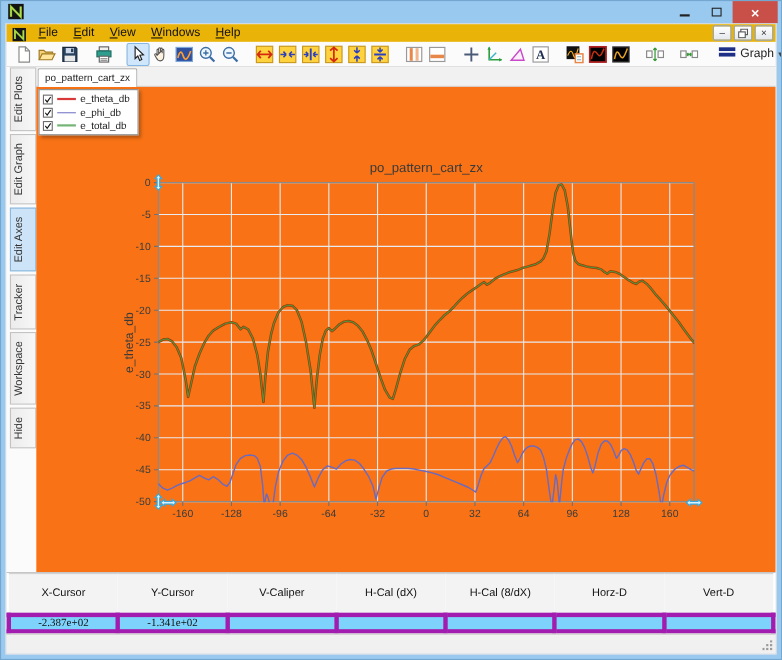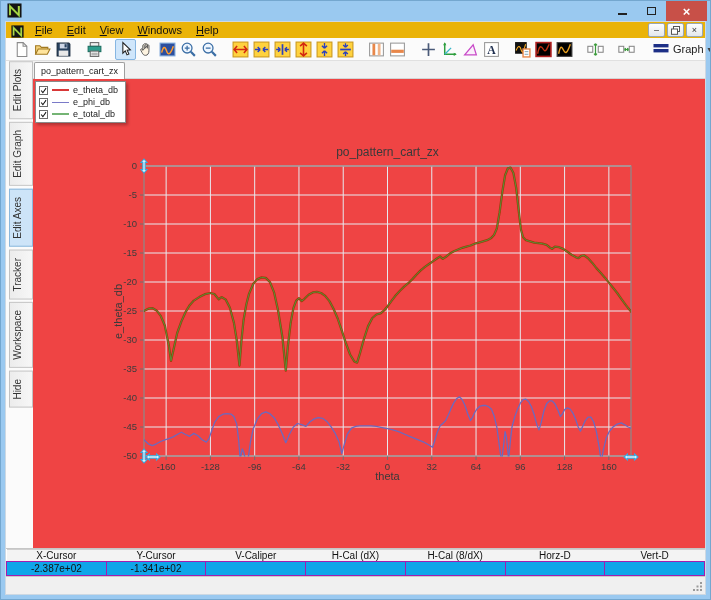--- a/index.html
+++ b/index.html
@@ -31,36 +31,36 @@
   .layoutbtn{display:flex;align-items:center;gap:4px;padding:1px 5px;border:1px solid transparent;font-size:11px;color:#222;}
   .layoutbtn .caret{font-size:8px;color:#444;}
   
   .client{flex:1;display:flex;min-height:0;background:#fff;border-bottom:1px solid #c6c6c6;}
   .sidebar{width:27px;flex:0 0 auto;background:#fbfbfb;display:flex;flex-direction:column;gap:3px;padding-top:0;}
   .vtab{writing-mode:vertical-rl;transform:rotate(180deg);font-size:10px;color:#333;background:linear-gradient(90deg,#f7f7f7,#ececec);border:1px solid #c2c2c2;padding:7px 2px;margin-left:3px;width:24px;text-align:center;flex:0 0 auto;}
   .vtab.sel{background:#cde4f8;border-color:#8cb8dc;}
   .doc{flex:1;display:flex;flex-direction:column;min-width:0;}
   .tabstrip{height:18px;flex:0 0 auto;background:#f1f1f1;border-bottom:1px solid #d4d4d4;display:flex;align-items:flex-end;padding-left:1px;}
   .doctab{height:17px;background:#fff;border:1px solid #9f9f9f;border-bottom:none;font-size:9px;color:#222;padding:0 6px;display:flex;align-items:center;border-radius:2px 2px 0 0;margin-bottom:-1px;z-index:2;}
-  .canvas{flex:1;position:relative;background:#ef4444;min-height:0;}
+  .canvas{flex:1;position:relative;background:#f97316;min-height:0;}
   
   .legend{position:absolute;left:2px;top:2px;background:#fff;border:1px solid #8a8a8a;box-shadow:2px 2px 3px rgba(0,0,0,.28);padding:2px 7px 2px 3px;z-index:6;}
   .lrow{display:flex;align-items:center;gap:4px;height:12px;}
   .lcheck{width:9px;height:9px;border:1px solid #6c6c6c;background:#fff;display:flex;align-items:center;justify-content:center;flex:0 0 auto;}
   .lline{width:17px;border-top-style:solid;flex:0 0 auto;}
   .llabel{font-size:9px;color:#222;white-space:nowrap;}
   
   .plot-title{position:absolute;left:111px;top:66px;width:487px;text-align:center;font-size:12px;color:#3a3a3a;}
   .xaxis-label{position:absolute;left:111px;top:391px;width:487px;text-align:center;font-size:11px;color:#3a3a3a;}
   .yaxis-label{position:absolute;left:77px;top:157px;width:16px;height:150px;display:flex;align-items:center;justify-content:center;writing-mode:vertical-rl;transform:rotate(180deg);font-size:11px;color:#3a3a3a;}
   #plot-svg{position:absolute;left:73px;top:60px;}
   
   .status-table{flex:0 0 auto;width:100%;border-collapse:collapse;table-layout:fixed;background:#fff;}
-  .status-table th{font-size:10px;font-weight:normal;color:#111;background:#f3f3f3;height:12px;border-top:1px solid #cfcfcf;padding:0;}
-  .status-table td{font-size:10px;color:#111;text-align:center;height:14px;border:1px solid #a21caf;background:#0ea5e9;padding:0;}
+  .status-table th{font-size:10px;font-weight:normal;color:#111;background:#f3f3f3;height:12px;border-top:1px solid #cfcfcf;padding:12px;}
+  .status-table td{font-size:10px;color:#111;text-align:center;height:14px;border:4px solid #a21caf;background:#7dd3fc;padding:0;font-family:Liberation Serif, serif;}
   .statusbar{height:18px;flex:0 0 auto;background:#f0f0f0;border-top:1px solid #c9c9c9;position:relative;}
   .grip{position:absolute;right:2px;bottom:2px;width:10px;height:10px;}
 </style>
 </head>
 <body>
 
 <div id="window">
   <div class="titlebar">
     <span class="appicon"><svg viewBox="0 0 16 16" width="15" height="15">
           <rect x="0.5" y="0.5" width="15" height="15" fill="#141414"></rect>
@@ -478,21 +478,20 @@
               <g clip-path="url(#pc)" fill="none" stroke-linejoin="round" stroke-linecap="round">
                 <polyline points="38.0,172.0 42.2,169.7 46.3,169.1 50.5,171.4 54.6,176.6 58.8,186.5 62.9,206.8 65.0,221.9 67.1,212.6 71.2,194.0 75.4,182.4 79.5,173.2 83.7,166.2 87.8,161.6 93.3,158.1 98.9,155.2 104.4,154.0 108.6,155.2 112.7,160.4 115.5,158.1 119.6,160.4 123.8,168.5 127.9,183.6 130.7,201.0 133.5,226.5 135.5,201.0 137.6,180.7 140.4,165.0 143.1,154.6 147.3,144.7 151.4,140.1 155.6,138.4 159.8,138.9 163.9,143.0 168.1,153.4 172.2,172.0 176.4,198.1 179.8,231.7 181.9,206.8 184.7,183.6 187.4,169.1 190.2,161.6 193.0,159.2 195.7,162.1 198.5,159.8 202.6,155.8 206.8,153.4 210.9,152.9 215.1,154.0 219.2,156.9 223.4,162.1 227.5,169.7 231.7,179.5 235.8,191.7 240.0,204.5 244.1,215.5 248.3,222.5 251.1,223.6 253.8,214.9 258.0,199.8 262.1,187.1 266.3,179.0 270.4,175.5 274.6,174.3 278.7,170.8 281.5,167.4 285.7,161.6 289.8,156.3 294.0,151.7 298.1,147.6 302.3,144.2 306.4,140.1 310.6,135.5 314.7,131.4 318.9,127.9 323.0,125.0 327.2,122.1 331.3,119.2 334.1,117.5 336.8,119.8 339.6,118.1 343.8,114.6 347.9,112.3 352.1,110.5 356.2,108.8 360.4,107.6 364.5,106.5 368.7,104.7 372.8,103.6 377.0,102.4 381.1,101.2 385.3,98.9 388.0,96.0 390.8,89.6 393.6,73.4 396.3,53.1 399.1,36.3 401.9,29.3 404.6,28.7 407.4,34.0 410.2,49.0 412.9,73.4 415.0,90.8 417.1,98.3 419.9,101.2 424.0,102.4 428.2,103.6 432.3,104.1 436.5,104.7 440.6,105.9 443.4,108.2 446.1,109.9 448.9,107.6 453.1,108.2 457.2,109.9 461.4,112.8 465.5,115.7 469.7,118.1 472.4,119.2 475.2,116.9 478.0,116.3 482.1,119.2 486.3,123.9 490.4,129.1 494.6,133.7 498.7,138.4 502.9,143.6 507.0,148.8 511.2,154.0 515.3,159.8 519.5,165.6 522.2,169.1 525.0,172.6" stroke="#9a3c08" stroke-width="2.3"></polyline>
                 <polyline points="38.0,172.0 42.2,169.7 46.3,169.1 50.5,171.4 54.6,176.6 58.8,186.5 62.9,206.8 65.0,221.9 67.1,212.6 71.2,194.0 75.4,182.4 79.5,173.2 83.7,166.2 87.8,161.6 93.3,158.1 98.9,155.2 104.4,154.0 108.6,155.2 112.7,160.4 115.5,158.1 119.6,160.4 123.8,168.5 127.9,183.6 130.7,201.0 133.5,226.5 135.5,201.0 137.6,180.7 140.4,165.0 143.1,154.6 147.3,144.7 151.4,140.1 155.6,138.4 159.8,138.9 163.9,143.0 168.1,153.4 172.2,172.0 176.4,198.1 179.8,231.7 181.9,206.8 184.7,183.6 187.4,169.1 190.2,161.6 193.0,159.2 195.7,162.1 198.5,159.8 202.6,155.8 206.8,153.4 210.9,152.9 215.1,154.0 219.2,156.9 223.4,162.1 227.5,169.7 231.7,179.5 235.8,191.7 240.0,204.5 244.1,215.5 248.3,222.5 251.1,223.6 253.8,214.9 258.0,199.8 262.1,187.1 266.3,179.0 270.4,175.5 274.6,174.3 278.7,170.8 281.5,167.4 285.7,161.6 289.8,156.3 294.0,151.7 298.1,147.6 302.3,144.2 306.4,140.1 310.6,135.5 314.7,131.4 318.9,127.9 323.0,125.0 327.2,122.1 331.3,119.2 334.1,117.5 336.8,119.8 339.6,118.1 343.8,114.6 347.9,112.3 352.1,110.5 356.2,108.8 360.4,107.6 364.5,106.5 368.7,104.7 372.8,103.6 377.0,102.4 381.1,101.2 385.3,98.9 388.0,96.0 390.8,89.6 393.6,73.4 396.3,53.1 399.1,36.3 401.9,29.3 404.6,28.7 407.4,34.0 410.2,49.0 412.9,73.4 415.0,90.8 417.1,98.3 419.9,101.2 424.0,102.4 428.2,103.6 432.3,104.1 436.5,104.7 440.6,105.9 443.4,108.2 446.1,109.9 448.9,107.6 453.1,108.2 457.2,109.9 461.4,112.8 465.5,115.7 469.7,118.1 472.4,119.2 475.2,116.9 478.0,116.3 482.1,119.2 486.3,123.9 490.4,129.1 494.6,133.7 498.7,138.4 502.9,143.6 507.0,148.8 511.2,154.0 515.3,159.8 519.5,165.6 522.2,169.1 525.0,172.6" stroke="#55933a" stroke-width="1"></polyline>
                 <polyline points="38.0,300.8 42.2,304.8 46.3,306.6 50.5,304.8 54.6,302.5 58.8,300.8 62.9,299.6 67.1,297.9 71.2,295.5 75.4,293.2 79.5,295.5 83.7,297.3 87.8,294.4 92.0,296.7 96.1,300.8 100.3,303.1 103.0,299.6 105.8,291.5 108.6,283.4 112.7,277.6 116.9,275.2 121.0,274.7 125.2,275.2 127.9,277.6 130.7,285.1 132.8,302.5 134.2,320.5 136.2,310.0 137.6,312.9 139.7,321.6 141.8,322.2 144.5,302.5 147.3,289.7 151.4,279.9 155.6,274.7 159.8,272.9 163.9,274.7 168.1,278.7 172.2,285.7 176.4,295.0 179.8,303.7 183.3,295.5 187.4,288.0 191.6,284.5 195.7,285.7 199.9,287.4 204.0,282.8 208.2,279.9 212.3,278.7 216.5,279.3 220.6,282.2 224.8,287.4 228.9,293.8 233.1,303.1 235.8,314.7 238.6,304.2 241.4,295.0 245.5,289.2 249.7,287.4 253.8,286.8 259.4,286.8 264.9,286.8 270.4,287.4 276.0,288.6 281.5,289.7 287.0,290.9 292.6,292.6 298.1,295.0 303.6,297.3 309.2,299.6 314.7,301.9 318.9,303.7 323.0,306.0 326.5,308.3 328.5,302.5 331.3,293.2 334.1,286.8 336.8,284.5 339.6,281.6 342.4,275.8 345.1,269.4 347.9,263.6 350.7,259.6 353.4,257.8 356.2,260.7 359.0,266.5 361.7,274.7 364.5,281.6 366.6,278.1 368.7,273.5 371.4,269.4 374.2,267.1 377.0,266.5 379.7,266.5 382.5,267.7 385.3,270.0 388.0,276.4 390.8,288.0 393.6,308.3 395.6,322.8 397.7,305.4 399.1,292.6 400.5,298.4 402.6,319.9 404.6,299.6 406.0,288.0 408.8,277.6 411.6,270.0 414.3,264.2 417.1,260.7 419.9,260.2 422.6,262.5 425.4,267.7 428.2,275.8 430.9,285.7 433.0,290.9 435.1,283.9 437.8,272.3 440.6,264.8 443.4,261.9 446.1,261.9 448.9,264.8 451.7,270.6 454.4,277.6 456.5,274.7 458.6,270.6 461.4,268.9 464.1,270.0 466.9,274.1 469.7,280.5 472.4,288.6 474.5,292.1 476.6,287.4 479.3,281.6 482.1,278.1 484.9,278.1 487.6,282.8 490.4,292.6 493.2,308.3 495.3,322.8 497.3,311.2 500.1,299.6 502.9,293.2 507.0,288.0 511.2,285.1 515.3,283.9 519.5,286.3 522.2,288.0 525.0,289.2" stroke="#6a6ac0" stroke-width="1.3"></polyline>
               </g>
               <path d="M0 -7 L3 -3.5 L1.2 -3.5 L1.2 3.5 L3 3.5 L0 7 L-3 3.5 L-1.2 3.5 L-1.2 -3.5 L-3 -3.5 Z" transform="translate(38,27)" fill="#d9f2fd" stroke="#38a8dc" stroke-width="1.1"></path>
               <path d="M0 -7 L3 -3.5 L1.2 -3.5 L1.2 3.5 L3 3.5 L0 7 L-3 3.5 L-1.2 3.5 L-1.2 -3.5 L-3 -3.5 Z" transform="translate(38,317)" fill="#d9f2fd" stroke="#38a8dc" stroke-width="1.1"></path>
               <path d="M-7 0 L-3.5 -3 L-3.5 -1.2 L3.5 -1.2 L3.5 -3 L7 0 L3.5 3 L3.5 1.2 L-3.5 1.2 L-3.5 3 Z" transform="translate(47,318)" fill="#d9f2fd" stroke="#38a8dc" stroke-width="1.1"></path>
               <path d="M-7 0 L-3.5 -3 L-3.5 -1.2 L3.5 -1.2 L3.5 -3 L7 0 L3.5 3 L3.5 1.2 L-3.5 1.2 L-3.5 3 Z" transform="translate(525,318)" fill="#d9f2fd" stroke="#38a8dc" stroke-width="1.1"></path>
             </svg>
-          <div class="xaxis-label">theta</div>
           <div class="yaxis-label">e_theta_db</div>
         </div>
       </div>
     </div>
     <table class="status-table">
       <thead>
           <tr id="status-headers">
             <th>X-Cursor</th>
             <th>Y-Cursor</th>
             <th>V-Caliper</th>

